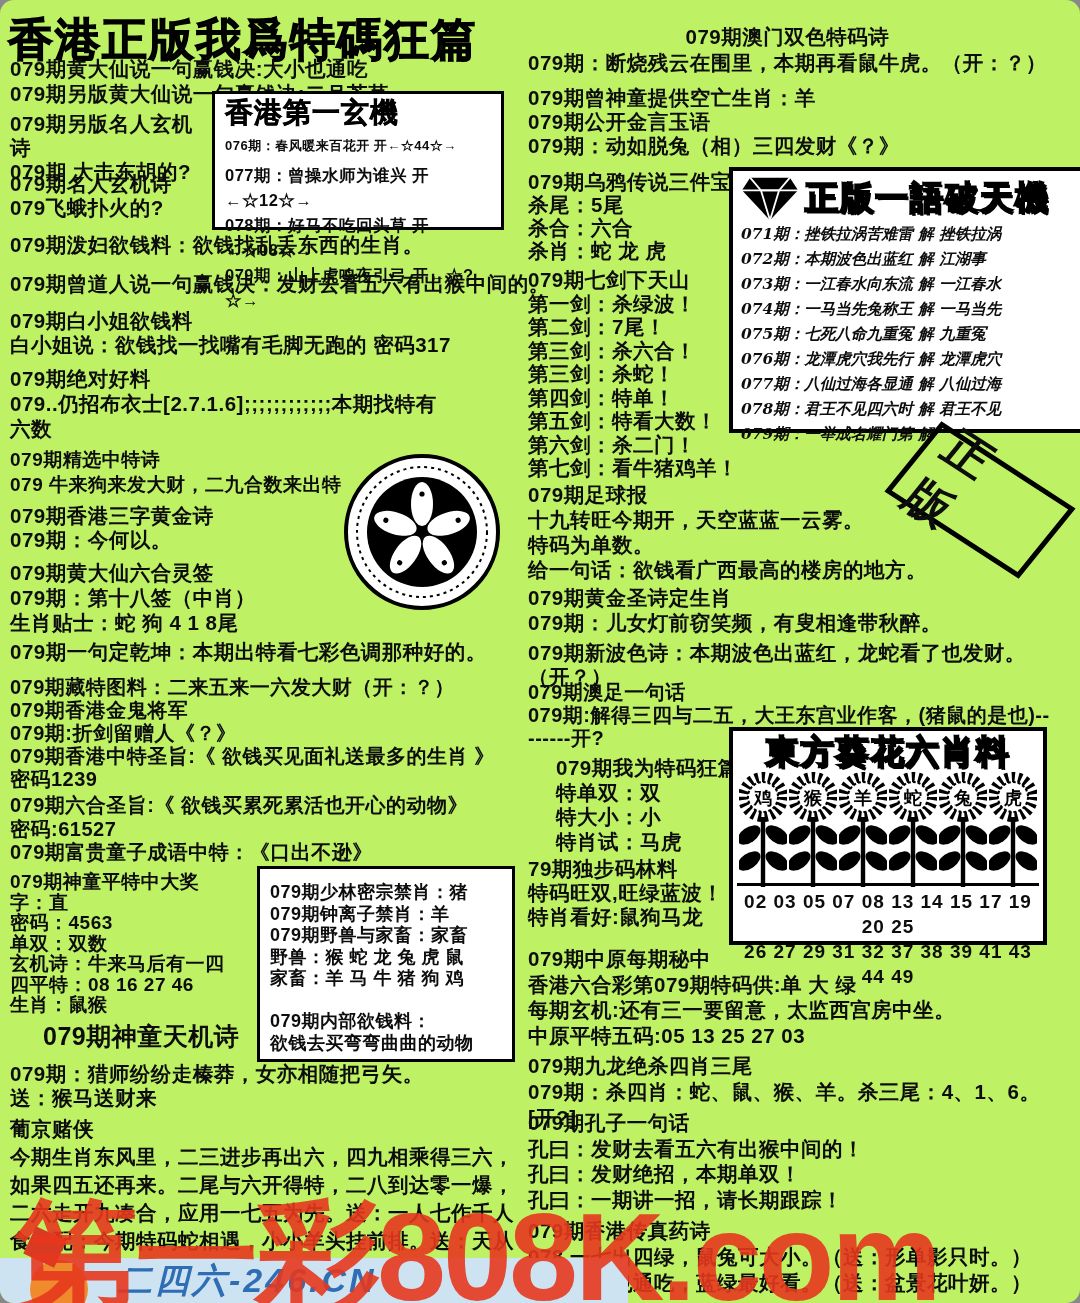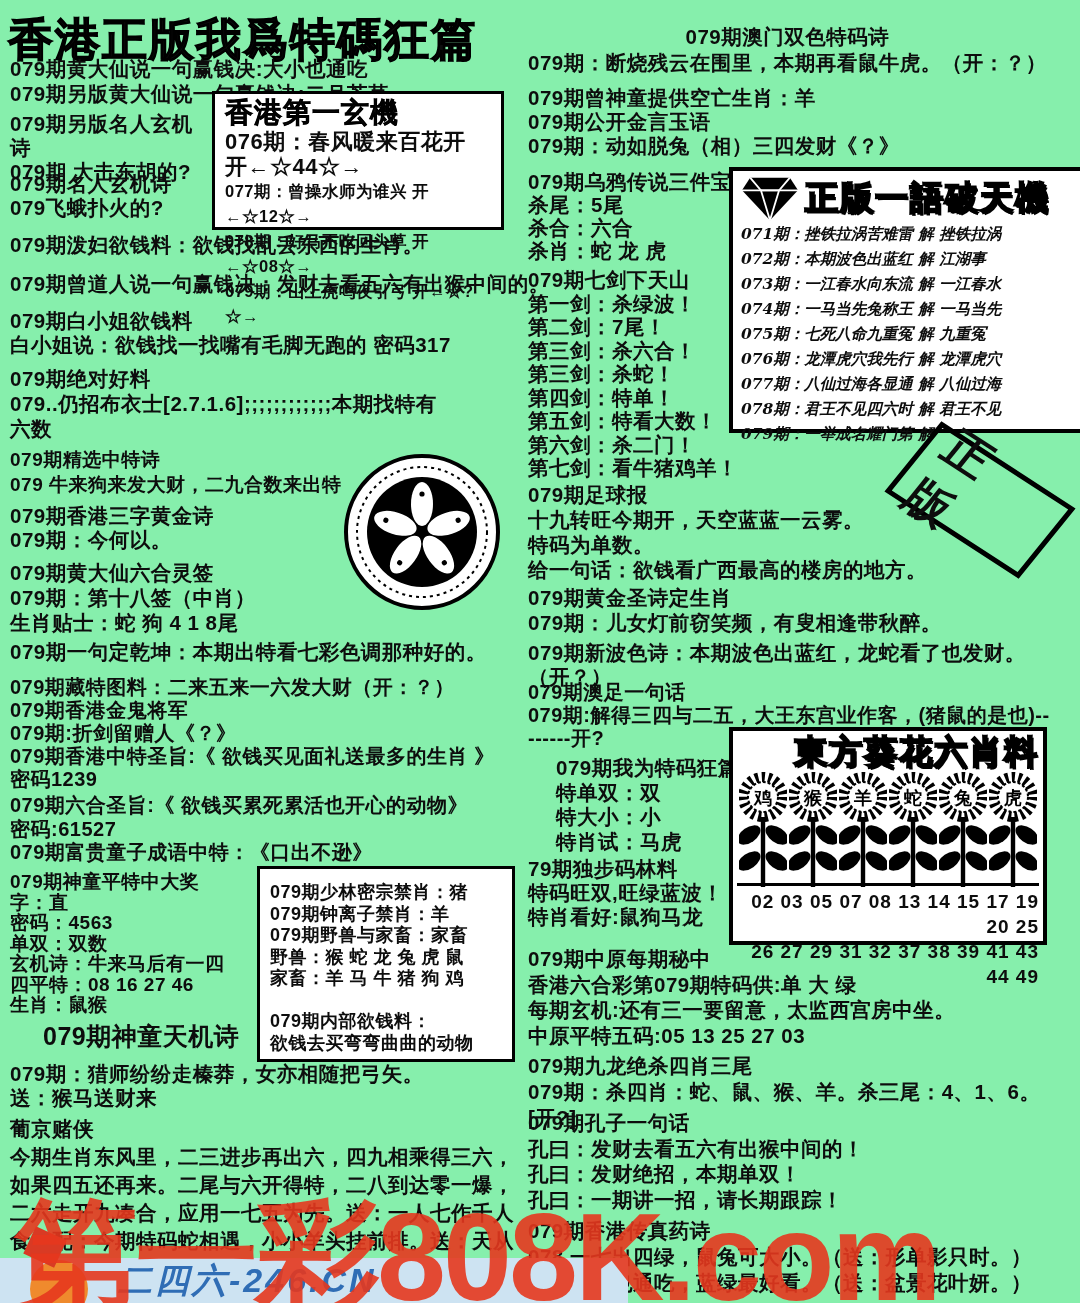--- a/index.html
+++ b/index.html
@@ -1,17 +1,17 @@
 <!DOCTYPE html>
 <html><head>
 <meta charset="utf-8">
 <style>
   html,body{margin:0;padding:0;background:#888;}
-  #page{position:relative;width:1080px;height:1303px;margin:0 auto;background:#86efac;
-        color:#0d0d0d;font-family:"Liberation Sans",sans-serif;overflow:hidden;}
+  #page{position:relative;width:1080px;height:1303px;margin:0 auto;background:#bef264;
+        color:#0d0d0d;font-family:"Liberation Sans",sans-serif;overflow:hidden;border-radius:14px;}
   .sec{position:absolute;white-space:pre-line;font-weight:700;letter-spacing:0.5px;}
   .big-title{position:absolute;font-weight:900;-webkit-text-stroke:1.2px #000;letter-spacing:2px;}
   .box{position:absolute;border:3px solid #000;background:#fff;box-sizing:border-box;}
   .box-title{font-weight:900;-webkit-text-stroke:0.6px #000;letter-spacing:1px;}
   .outline-title{font-weight:900;color:#fff;-webkit-text-stroke:2px #000;
                  text-shadow:2px 2px 0 #000;letter-spacing:2px;white-space:nowrap;}
   .trow{display:flex;justify-content:space-between;align-items:baseline;
         font-family:"DejaVu Serif",serif;font-style:italic;font-weight:700;
         font-size:15.5px;line-height:23px;white-space:nowrap;}
   .trow .open{font-size:11px;font-style:normal;font-weight:700;padding-left:40px;}
@@ -36,21 +36,21 @@
 079期另版黄大仙说一句赢钱决:二月芳草</div>
 
   <div class="sec" style="left:10px;top:112px;font-size:20.5px;line-height:24px;width:200px;">079期另版名人玄机诗
 079期 大击东胡的?</div>
 
   <div class="sec" style="left:10px;top:172px;font-size:20.5px;line-height:24px;width:210px;">079期名人玄机诗
 079飞蛾扑火的?</div>
 
   <div class="box" style="left:212px;top:91px;width:292px;height:139px;padding:3px 10px;">
     <div class="box-title" style="font-size:28px;line-height:32px;">香港第一玄機</div>
-    <div class="sec" style="position:static;font-size:22px;line-height:25px;">076期：春风暖来百花开 开←☆44☆→</div>
+    <div class="sec" style="position:static;font-size:13px;line-height:34px;">076期：春风暖来百花开 开←☆44☆→</div>
     <div class="sec" style="position:static;font-size:16.5px;line-height:25px;">077期：曾操水师为谁兴 开←☆12☆→</div>
     <div class="sec" style="position:static;font-size:16.5px;line-height:25px;">078期：好马不吃回头草 开←☆08☆→</div>
     <div class="sec" style="position:static;font-size:16.5px;line-height:25px;">079期：山上虎鸣夜引弓 开←☆?☆→</div>
   </div>
 
   <div class="sec" style="left:10px;top:233px;font-size:20.5px;line-height:24px;">079期泼妇欲钱料：欲钱找乱丢东西的生肖。</div>
 
   <div class="sec" style="left:10px;top:272px;font-size:20.5px;line-height:24px;">079期曾道人说一句赢钱决：发财去看五六有出猴中间的。</div>
 
   <div class="sec" style="left:10px;top:309px;font-size:20.5px;line-height:24px;">079期白小姐欲钱料
@@ -234,21 +234,21 @@
 
   <div class="sec" style="left:556px;top:756px;font-size:20.5px;line-height:24.5px;">079期我为特码狂篇
 特单双：双
 特大小：小
 特肖试：马虎</div>
 
   <div class="sec" style="left:528px;top:857px;font-size:20.5px;line-height:24px;">79期独步码林料
 特码旺双,旺绿蓝波！
 特肖看好:鼠狗马龙</div>
 
-  <div class="box" style="left:729px;top:727px;width:318px;height:218px;border-width:4px;padding:2px 4px;text-align:right;">
+  <div class="box" style="left:729px;top:727px;width:318px;height:218px;border-width:4px;padding:2px 4px;text-align:center;">
     <div class="outline-title" style="font-size:33px;line-height:38px;">東方葵花六肖料</div>
     <div style="display:flex;justify-content:space-between;padding:0 2px;">
       <svg width="48" height="116" viewBox="0 0 48 116">
         <circle cx="24" cy="26" r="20" fill="none" stroke="#000" stroke-width="10" stroke-dasharray="3.2,3.4"></circle>
         <circle cx="24" cy="26" r="15" fill="#fff" stroke="#000" stroke-width="2" stroke-dasharray="3,2"></circle>
         <text x="24" y="33" text-anchor="middle" font-size="18" font-weight="bold">鸡</text>
         <rect x="21.8" y="46" width="4.4" height="70" fill="#000"></rect>
         <g fill="#000">
             <ellipse cx="10" cy="64" rx="13" ry="7.5" transform="rotate(-35 10 64)"></ellipse>
             <ellipse cx="38" cy="64" rx="13" ry="7.5" transform="rotate(35 38 64)"></ellipse>

